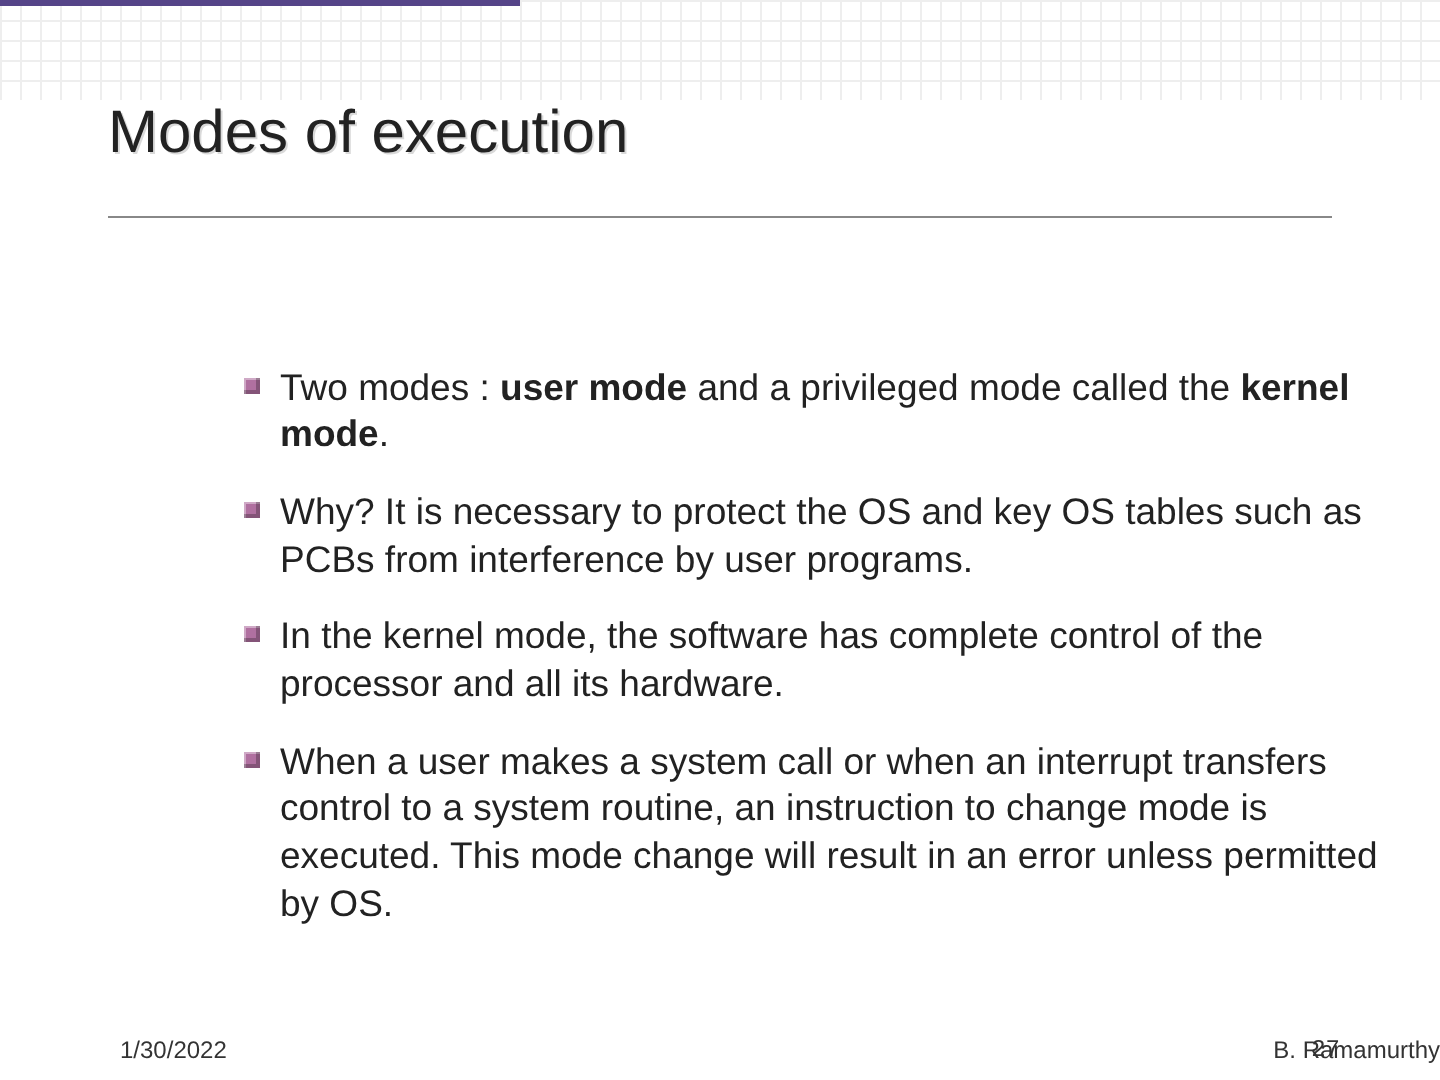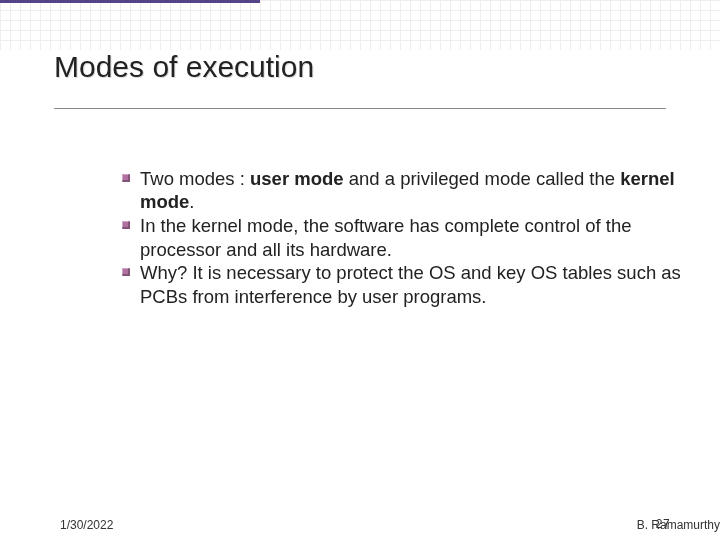--- a/index.html
+++ b/index.html
@@ -53,21 +53,21 @@
     top: 148px;
     left: 82px;
     width: 584px;
     font-size: 18.5px;
     line-height: 1.28;
     color: #222;
   }
   .body li {
     list-style: none;
     position: relative;
-    margin: 0 0 0 18px;
+    margin: 15px 0 0 18px;
     padding: 0;
   }
   .body li::before {
     content: "";
     position: absolute;
     left: -18px;
     top: 7px;
     width: 8px;
     height: 8px;
     background: #b070a0;
@@ -92,21 +92,22 @@
 <div class="grid-bg"></div>
 <div class="top-line"></div>
 
 <div class="title">Modes of execution</div>
 <div class="underline"></div>
 
 <ul class="body">
   <li>
     <span>Two modes : </span><b>user mode</b><span> and a privileged mode called the </span><b>kernel mode</b><span>.</span>
   </li>
+  <li><span>Why? It is necessary to protect the OS and key OS tables such as PCBs from interference by user programs.</span></li>
   <li><span>In the kernel mode, the software has complete control of the processor and all its hardware.</span></li>
-  <li><span>Why? It is necessary to protect the OS and key OS tables such as PCBs from interference by user programs.</span></li>
+  <li><span>When a user makes a system call or when an interrupt transfers control to a system routine, an instruction to change mode is executed. This mode change will result in an error unless permitted by OS.</span></li>
 </ul>
 
 <div class="footer">
   <span class="date">1/30/2022</span>
   <span class="author">B. Ramamurthy</span>
   <span class="page">27</span>
 </div>
 
 </body></html>

